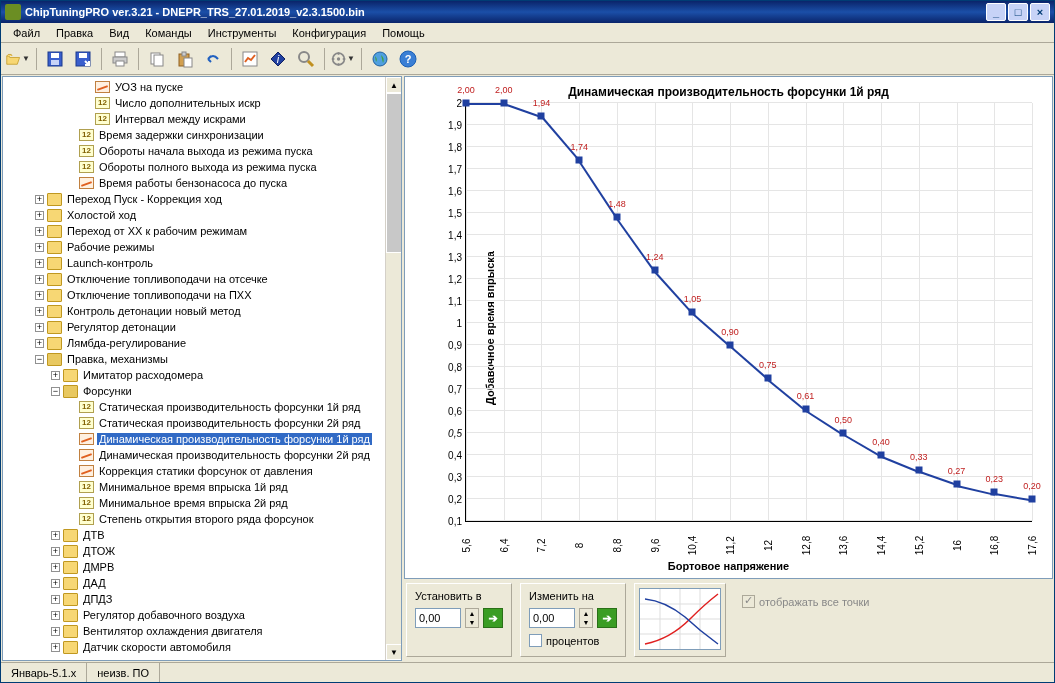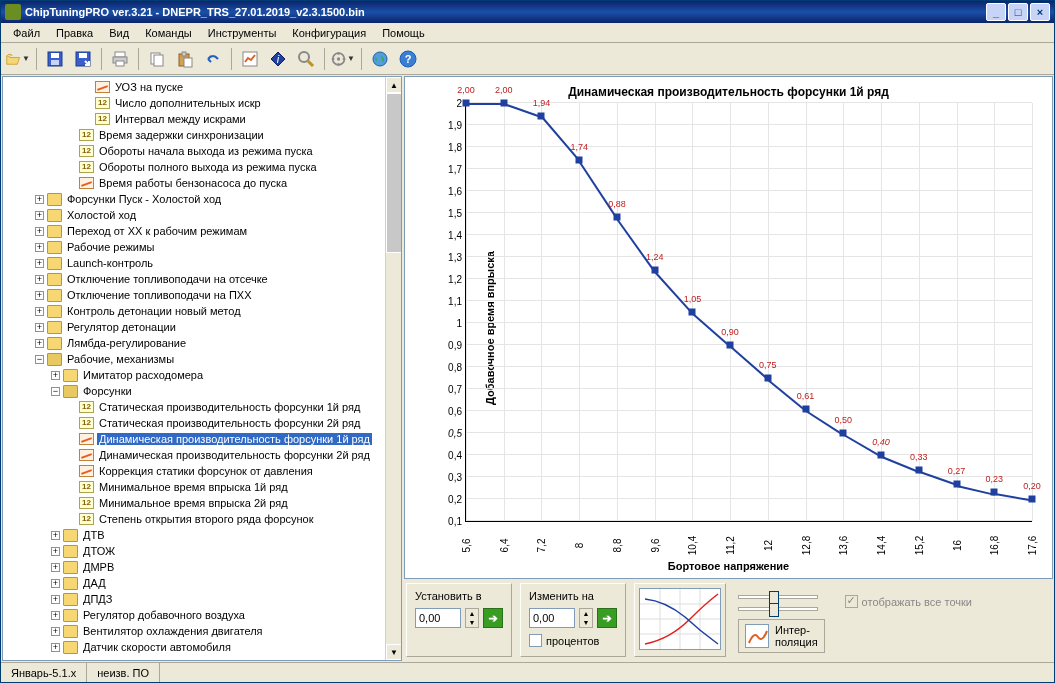--- a/index.html
+++ b/index.html
@@ -226,21 +226,21 @@
         <div class="tree-node">
           <span class="spacer" style="width: 64px;"></span>
           <span class="spacer" style="width: 12px;"></span>
           <span class="icon-chart"></span>
           <span class="label">Время работы бензонасоса до пуска</span>
         </div>
         <div class="tree-node">
           <span class="spacer" style="width: 32px;"></span>
           <span class="expander">+</span>
           <span class="icon-folder"></span>
-          <span class="label">Форсунки Пуск - Холостой ход</span>
+          <span class="label">Переход Пуск - Коррекция ход</span>
         </div>
         <div class="tree-node">
           <span class="spacer" style="width: 32px;"></span>
           <span class="expander">+</span>
           <span class="icon-folder"></span>
           <span class="label">Холостой ход</span>
         </div>
         <div class="tree-node">
           <span class="spacer" style="width: 32px;"></span>
           <span class="expander">+</span>
@@ -286,21 +286,21 @@
         <div class="tree-node">
           <span class="spacer" style="width: 32px;"></span>
           <span class="expander">+</span>
           <span class="icon-folder"></span>
           <span class="label">Лямбда-регулирование</span>
         </div>
         <div class="tree-node">
           <span class="spacer" style="width: 32px;"></span>
           <span class="expander">−</span>
           <span class="icon-folder open"></span>
-          <span class="label">Рабочие, механизмы</span>
+          <span class="label">Правка, механизмы</span>
         </div>
         <div class="tree-node">
           <span class="spacer" style="width: 48px;"></span>
           <span class="expander">+</span>
           <span class="icon-folder"></span>
           <span class="label">Имитатор расходомера</span>
         </div>
         <div class="tree-node">
           <span class="spacer" style="width: 48px;"></span>
           <span class="expander">−</span>
@@ -506,35 +506,35 @@
           <div class="data-line" style="left: 529.2px; top: 390.332px; width: 38.3746px; transform: rotate(9.92741deg);"></div>
           <div class="data-pt" style="left: 0%; bottom: 100%;"></div>
           <div class="data-lbl" style="left: 0%; bottom: calc(100% + 8px);">2,00</div>
           <div class="data-pt" style="left: 6.66667%; bottom: 100%;"></div>
           <div class="data-lbl" style="left: 6.66667%; bottom: calc(100% + 8px);">2,00</div>
           <div class="data-pt" style="left: 13.3333%; bottom: 96.8421%;"></div>
           <div class="data-lbl" style="left: 13.3333%; bottom: calc(96.8421% + 8px);">1,94</div>
           <div class="data-pt" style="left: 20%; bottom: 86.3158%;"></div>
           <div class="data-lbl" style="left: 20%; bottom: calc(86.3158% + 8px);">1,74</div>
           <div class="data-pt" style="left: 26.6667%; bottom: 72.6316%;"></div>
-          <div class="data-lbl" style="left: 26.6667%; bottom: calc(72.6316% + 8px);">0,88</div>
+          <div class="data-lbl" style="left: 26.6667%; bottom: calc(72.6316% + 8px);">1,48</div>
           <div class="data-pt" style="left: 33.3333%; bottom: 60%;"></div>
           <div class="data-lbl" style="left: 33.3333%; bottom: calc(60% + 8px);">1,24</div>
           <div class="data-pt" style="left: 40%; bottom: 50%;"></div>
           <div class="data-lbl" style="left: 40%; bottom: calc(50% + 8px);">1,05</div>
           <div class="data-pt" style="left: 46.6667%; bottom: 42.1053%;"></div>
           <div class="data-lbl" style="left: 46.6667%; bottom: calc(42.1053% + 8px);">0,90</div>
           <div class="data-pt" style="left: 53.3333%; bottom: 34.2105%;"></div>
           <div class="data-lbl" style="left: 53.3333%; bottom: calc(34.2105% + 8px);">0,75</div>
           <div class="data-pt" style="left: 60%; bottom: 26.8421%;"></div>
           <div class="data-lbl" style="left: 60%; bottom: calc(26.8421% + 8px);">0,61</div>
           <div class="data-pt" style="left: 66.6667%; bottom: 21.0526%;"></div>
           <div class="data-lbl" style="left: 66.6667%; bottom: calc(21.0526% + 8px);">0,50</div>
           <div class="data-pt" style="left: 73.3333%; bottom: 15.7895%;"></div>
-          <div class="data-lbl" style="left: 73.3333%; bottom: calc(15.7895% + 8px); font-style: italic;">0,40</div>
+          <div class="data-lbl" style="left: 73.3333%; bottom: calc(15.7895% + 8px);">0,40</div>
           <div class="data-pt" style="left: 80%; bottom: 12.1053%;"></div>
           <div class="data-lbl" style="left: 80%; bottom: calc(12.1053% + 8px);">0,33</div>
           <div class="data-pt" style="left: 86.6667%; bottom: 8.94737%;"></div>
           <div class="data-lbl" style="left: 86.6667%; bottom: calc(8.94737% + 8px);">0,27</div>
           <div class="data-pt" style="left: 93.3333%; bottom: 6.84211%;"></div>
           <div class="data-lbl" style="left: 93.3333%; bottom: calc(6.84211% + 8px);">0,23</div>
           <div class="data-pt" style="left: 100%; bottom: 5.26316%;"></div>
           <div class="data-lbl" style="left: 100%; bottom: calc(5.26316% + 8px);">0,20</div>
         </div>
     </div>
@@ -569,37 +569,20 @@
                 <line x1="0" y1="45" x2="82" y2="45"></line>
                 <line x1="20" y1="0" x2="20" y2="62"></line>
                 <line x1="40" y1="0" x2="40" y2="62"></line>
                 <line x1="60" y1="0" x2="60" y2="62"></line>
               </g>
             <path d="M5 55 Q30 50 50 30 Q65 15 78 5" fill="none" stroke="#e02020" stroke-width="1.5"></path>
             <path d="M5 10 Q25 12 45 28 Q60 42 78 55" fill="none" stroke="#2040a0" stroke-width="1.5"></path>
           </svg>
         </div>
       </div>
-      <div class="slider-group">
-        <div class="slider-track">
-            <div class="slider-thumb"></div>
-          </div>
-        <div class="slider-track">
-            <div class="slider-thumb"></div>
-          </div>
-        <div class="interp-btn">
-          <div class="interp-icon">
-            <svg width="24" height="24" viewBox="0 0 24 24">
-                <path d="M3 18 Q8 6 12 12 Q16 18 21 6" fill="none" stroke="#e06020" stroke-width="2"></path>
-              </svg>
-          </div>
-          <span style="white-space:pre-line">Интер-
-поляция</span>
-        </div>
-      </div>
       <div class="ctl-group" style="border:none;background:none">
         <div class="chk">
           <div class="chk-box dis" style="position:relative">
               <span style="color:#888;position:absolute;top:-2px;left:1px">✓</span>
             </div>
           <span style="color:#888">отображать все точки</span>
         </div>
       </div>
     </div>
   </div>

